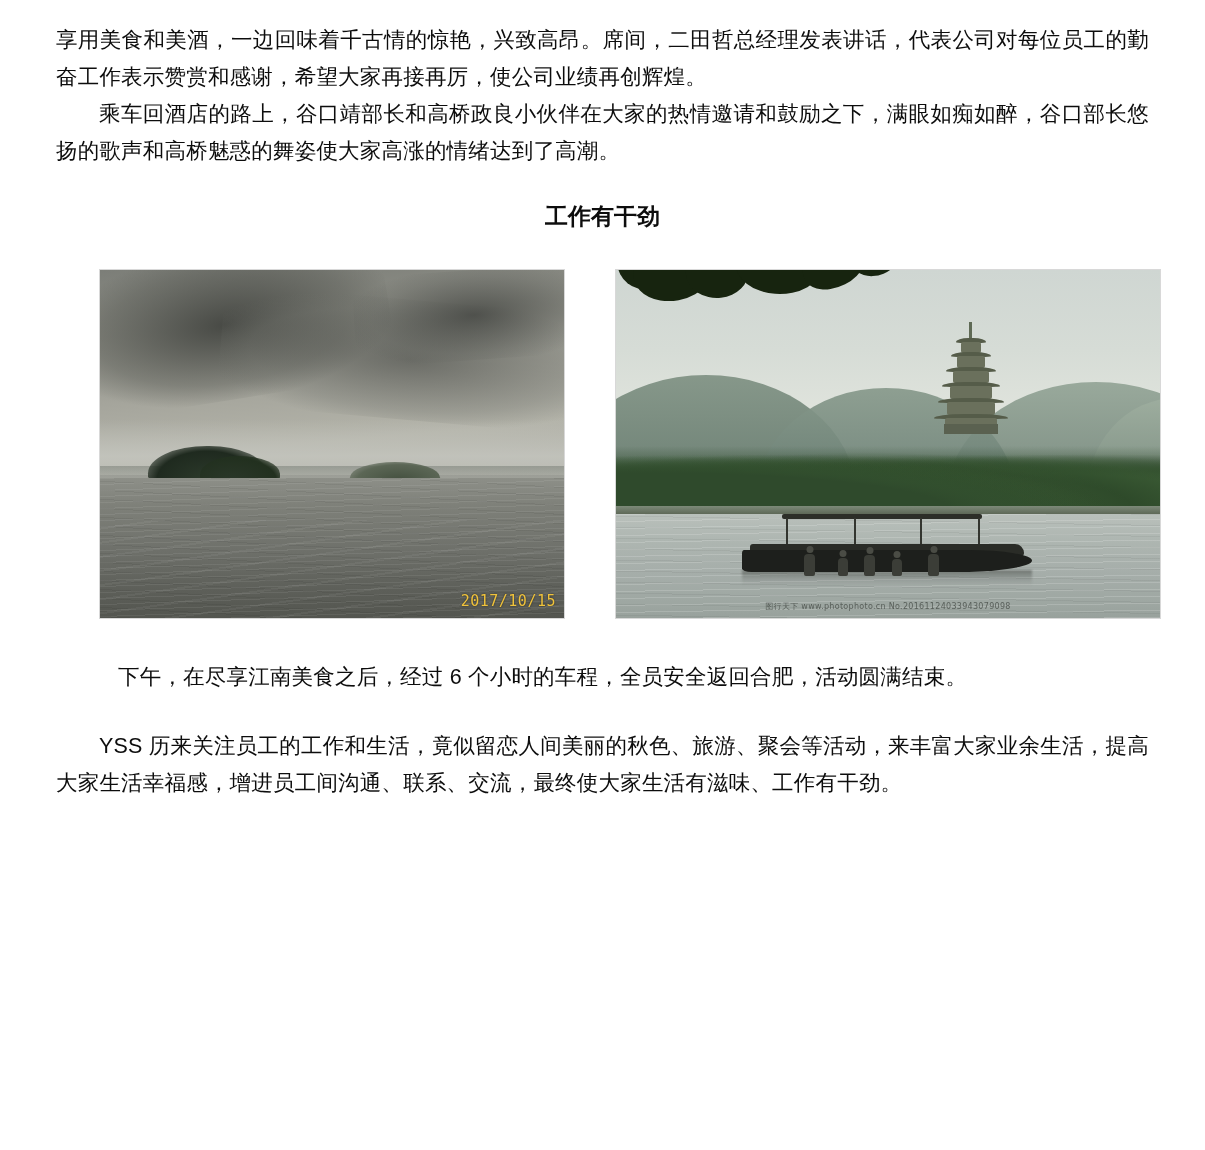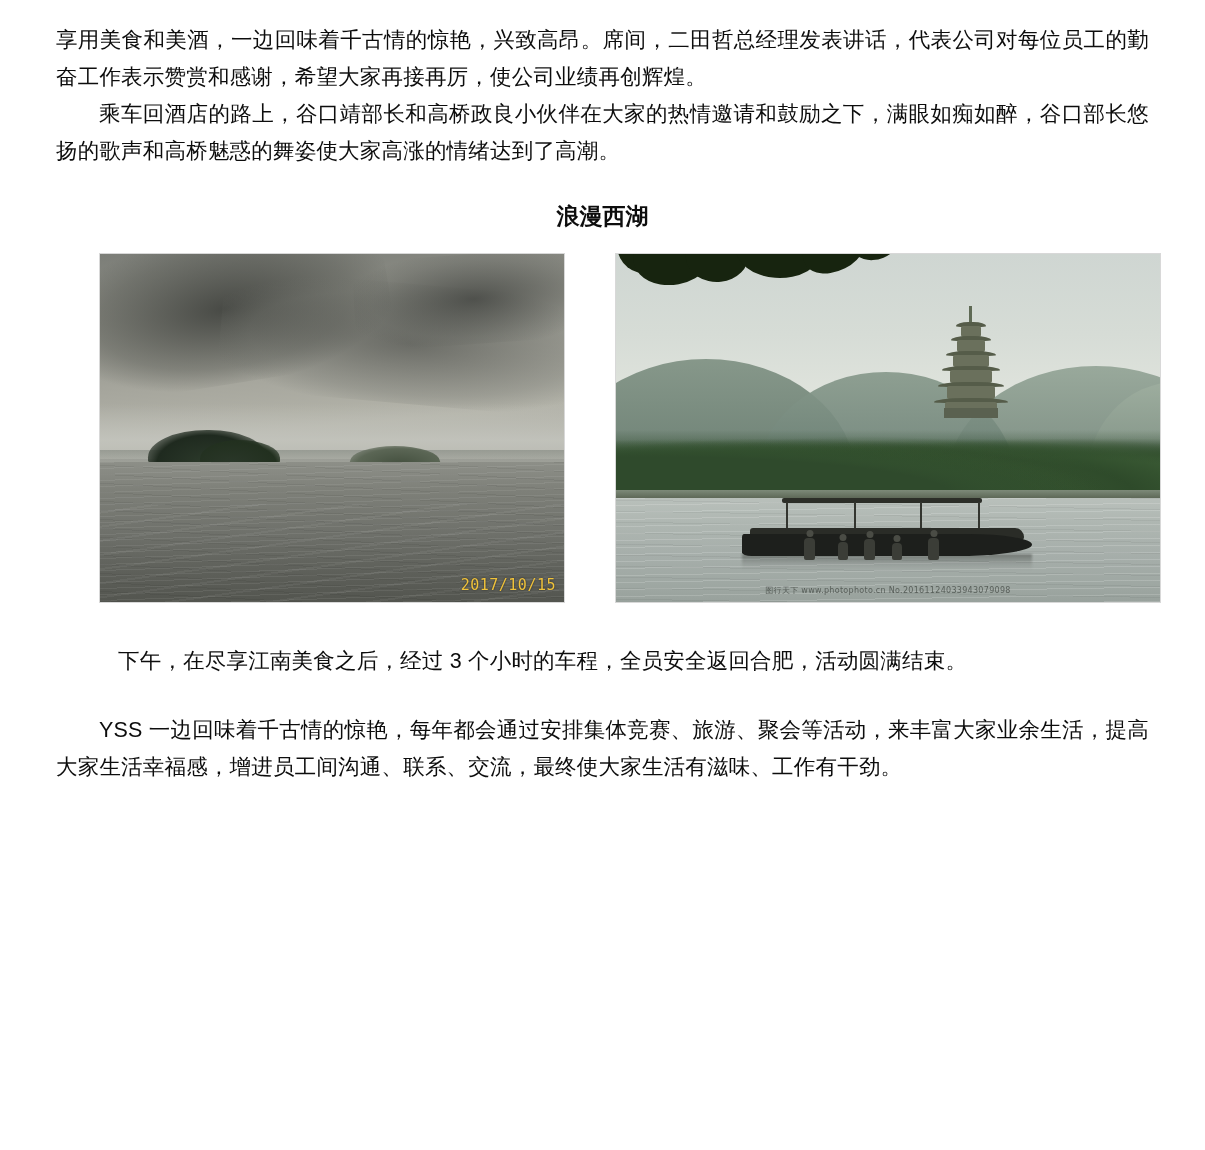--- a/index.html
+++ b/index.html
@@ -40,21 +40,21 @@
     padding: 28px 0 6px 0;
     color: #0d0d0d;
   }
   .spacer-sm { height: 10px; }
   .spacer-md { height: 22px; }
   .spacer-lg { height: 40px; }
 
   
   .image-band {
     position: relative;
-    margin-top: 12px;
+    margin-top: 28px;
     height: 350px;
     text-align: right;
   }
   .photo {
     position: absolute;
     top: 0;
     overflow: hidden;
     border: 1px solid #d8d8d8;
     box-sizing: border-box;
   }
@@ -318,21 +318,21 @@
 </style>
 </head>
 <body>
 
 <div class="page">
 
   <p class="para">享用美食和美酒，一边回味着千古情的惊艳，兴致高昂。席间，二田哲总经理发表讲话，代表公司对每位员工的勤奋工作表示赞赏和感谢，希望大家再接再厉，使公司业绩再创辉煌。</p>
 
   <p class="para indent2">乘车回酒店的路上，谷口靖部长和高桥政良小伙伴在大家的热情邀请和鼓励之下，满眼如痴如醉，谷口部长悠扬的歌声和高桥魅惑的舞姿使大家高涨的情绪达到了高潮。</p>
 
-  <h2 class="heading">浪漫西湖</h2>
+  <h2 class="heading">工作有干劲</h2>
 
 
   <div class="image-band">
 
     <div class="photo photo-left">
       <div class="sky-l"></div>
       <div class="cloud-l1"></div>
       <div class="cloud-l2"></div>
       <div class="cloud-l3"></div>
       <div class="haze-l"></div>
@@ -408,20 +408,20 @@
             <i class="head"></i>
           </span>
       </div>
 
       <div class="watermark">图行天下 www.photophoto.cn  No.20161124033943079098</div>
     </div>
   </div>
 
   <div class="spacer-lg"></div>
 
-  <p class="para center-line">下午，在尽享江南美食之后，经过 3 个小时的车程，全员安全返回合肥，活动圆满结束。</p>
+  <p class="para center-line">下午，在尽享江南美食之后，经过 6 个小时的车程，全员安全返回合肥，活动圆满结束。</p>
 
   <div class="spacer-md"></div>
   <div class="spacer-sm"></div>
 
-  <p class="para" style="text-indent:43px;">YSS 一边回味着千古情的惊艳，每年都会通过安排集体竞赛、旅游、聚会等活动，来丰富大家业余生活，提高大家生活幸福感，增进员工间沟通、联系、交流，最终使大家生活有滋味、工作有干劲。</p>
+  <p class="para" style="text-indent:43px;">YSS 历来关注员工的工作和生活，竟似留恋人间美丽的秋色、旅游、聚会等活动，来丰富大家业余生活，提高大家生活幸福感，增进员工间沟通、联系、交流，最终使大家生活有滋味、工作有干劲。</p>
 
 </div>
 
 </body></html>

